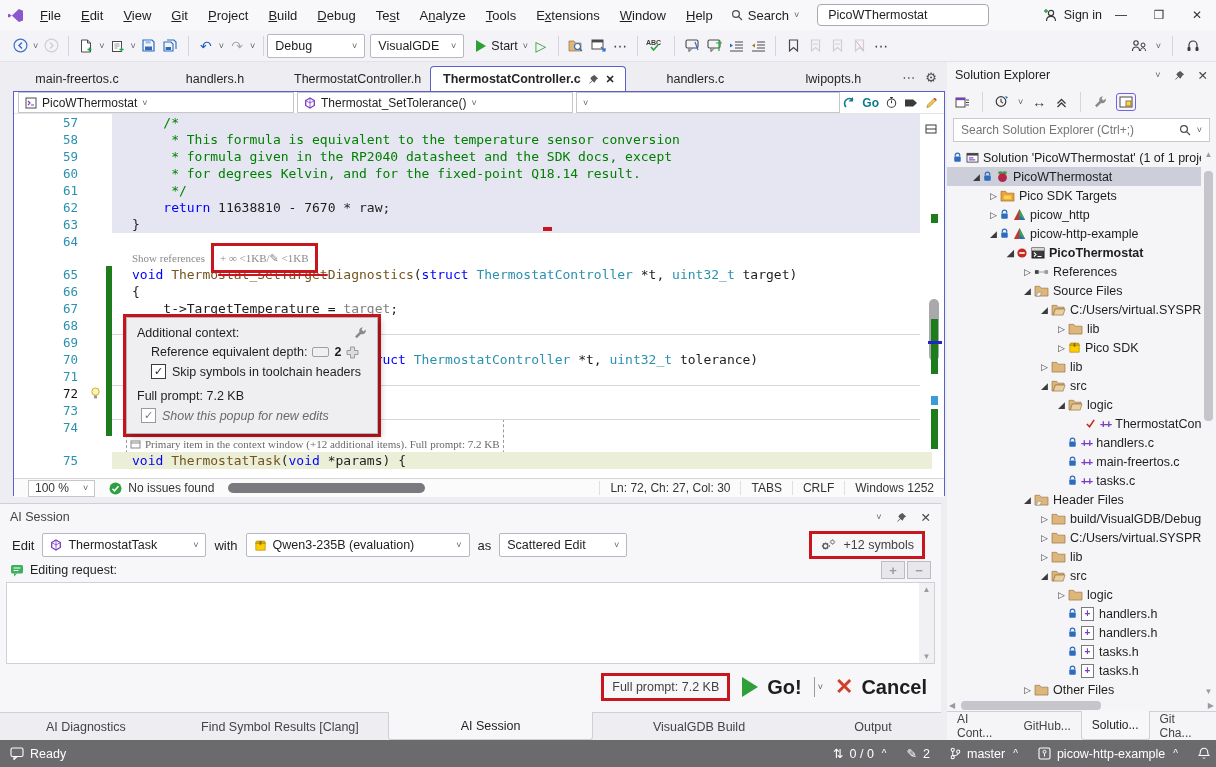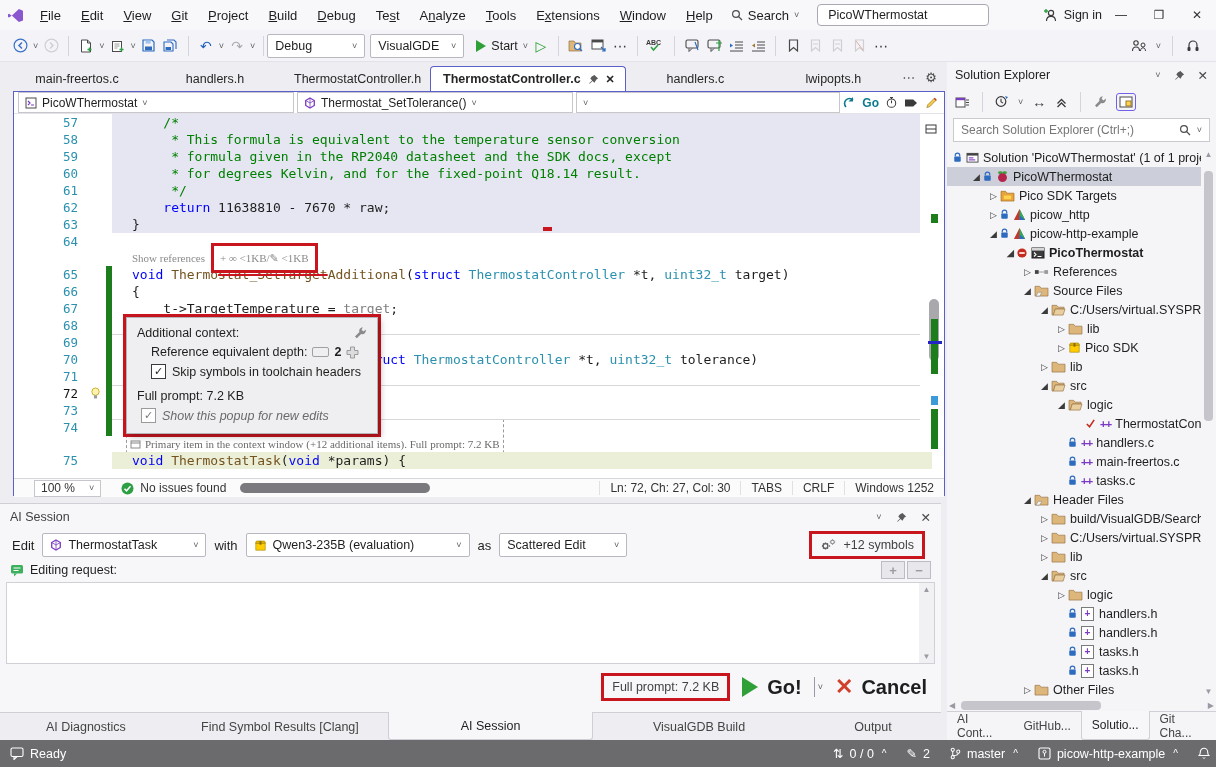--- a/index.html
+++ b/index.html
@@ -65,21 +65,21 @@
   .pop-row{display:flex;align-items:center;margin-top:5px}
   .cb{width:13px;height:13px;border:1.5px solid #3a3a3a;display:inline-flex;align-items:center;justify-content:center;font-size:11px;margin-right:6px;background:#fff;flex:none}
   .cb.gray{border-color:#9a9a9a;color:#777}
   .stepper-minus{width:15px;height:8px;border:1.5px solid #a0a0a0;border-radius:2px;margin:0 5px}
   
   #ed-markers{position:absolute;right:2px;top:0;width:14px;height:364px}
   #ed-markers .thumb{position:absolute;left:1px;top:185px;width:10px;height:62px;background:#a9a9ad;border-radius:5px}
   .mk{position:absolute;left:3px;width:7px}
   
   #ed-status{height:18px;border-top:1px solid #d6d6da;display:flex;align-items:center;font-size:12px;color:#333;background:#fbfbfc}
-  #zoom-combo{height:15px;border:1px solid #c6c6cc;display:flex;align-items:center;gap:14px;padding:0 6px;margin:0 20px;background:#fff}
+  #zoom-combo{height:15px;border:1px solid #c6c6cc;display:flex;align-items:center;gap:14px;padding:0 6px;margin:0 14px;background:#fff}
   #ed-hscroll{flex:1;height:10px;margin:0 14px;position:relative}
   #ed-hscroll .thumb{position:absolute;left:0;width:55%;height:10px;background:#7a7a7e;border-radius:5px}
   .ed-stat-item{padding:0 10px;border-left:1px solid #e0e0e4;white-space:nowrap}
   
   #ai-panel{position:absolute;left:0;top:503px;width:941px;height:209px;background:#f7f7fa;border-top:1px solid #cfcfd6;box-sizing:border-box}
   #ai-header{height:26px;display:flex;align-items:center;padding:0 10px;font-size:12.5px;color:#424242}
   #ai-header .hicons{margin-left:auto;display:flex;gap:14px;align-items:center;color:#4a4a4a}
   #ai-controls{height:30px;display:flex;align-items:center;padding:0 12px;gap:8px;font-size:13px}
   #ai-request-row{height:20px;display:flex;align-items:center;padding:0 10px;gap:6px;font-size:12.5px}
   .pm-btns{margin-left:auto;display:flex;gap:2px}
@@ -475,21 +475,21 @@
           <div class="lensrow">
             <span class="pad"></span>
             <span class="chgpad"></span>
             <span style="padding-left:20px">Show references</span>
             <span class="ann lens-extra">+ ∞ &lt;1KB/✎ &lt;1KB</span>
           </div>
           <div class="crow chg">
             <span class="ln">65</span>
             <span class="gut"></span>
             <span class="chgbar"></span>
-            <span class="code"><span class="kw">void</span><span> </span><span class="fn">Thermo</span><span class="fn strike">stat_SetTarget</span><span class="fn">Additional</span><span>(</span><span class="kw">struct</span><span> </span><span class="ty">ThermostatController</span><span> *t, </span><span class="ty">uint32_t</span><span> target)</span></span>
+            <span class="code"><span class="kw">void</span><span> </span><span class="fn">Thermo</span><span class="fn strike">stat_SetTarget</span><span class="fn">Diagnostics</span><span>(</span><span class="kw">struct</span><span> </span><span class="ty">ThermostatController</span><span> *t, </span><span class="ty">uint32_t</span><span> target)</span></span>
           </div>
           <div class="crow chg">
             <span class="ln">66</span>
             <span class="gut"></span>
             <span class="chgbar"></span>
             <span class="code"><span>{</span></span>
           </div>
           <div class="crow chg">
             <span class="ln">67</span>
             <span class="gut"></span>
@@ -1025,21 +1025,21 @@
         </span>
         <span>Header Files</span>
       </div>
       <div class="trow" style="padding-left: 91px;">
         <span class="arrow">▷</span>
         <span class="ticon">
           <svg xmlns="http://www.w3.org/2000/svg" width="15" height="13" viewBox="0 0 16 14">
             <path d="M1 2.5h5l1.6 2H15V13H1z" fill="#dcb67a" stroke="#967142" stroke-width=".7"></path>
           </svg>
         </span>
-        <span>build/VisualGDB/Search</span>
+        <span>build/VisualGDB/Debug</span>
       </div>
       <div class="trow" style="padding-left: 91px;">
         <span class="arrow">▷</span>
         <span class="ticon">
           <svg xmlns="http://www.w3.org/2000/svg" width="15" height="13" viewBox="0 0 16 14">
             <path d="M1 2.5h5l1.6 2H15V13H1z" fill="#dcb67a" stroke="#967142" stroke-width=".7"></path>
           </svg>
         </span>
         <span>C:/Users/virtual.SYSPRC</span>
       </div>

